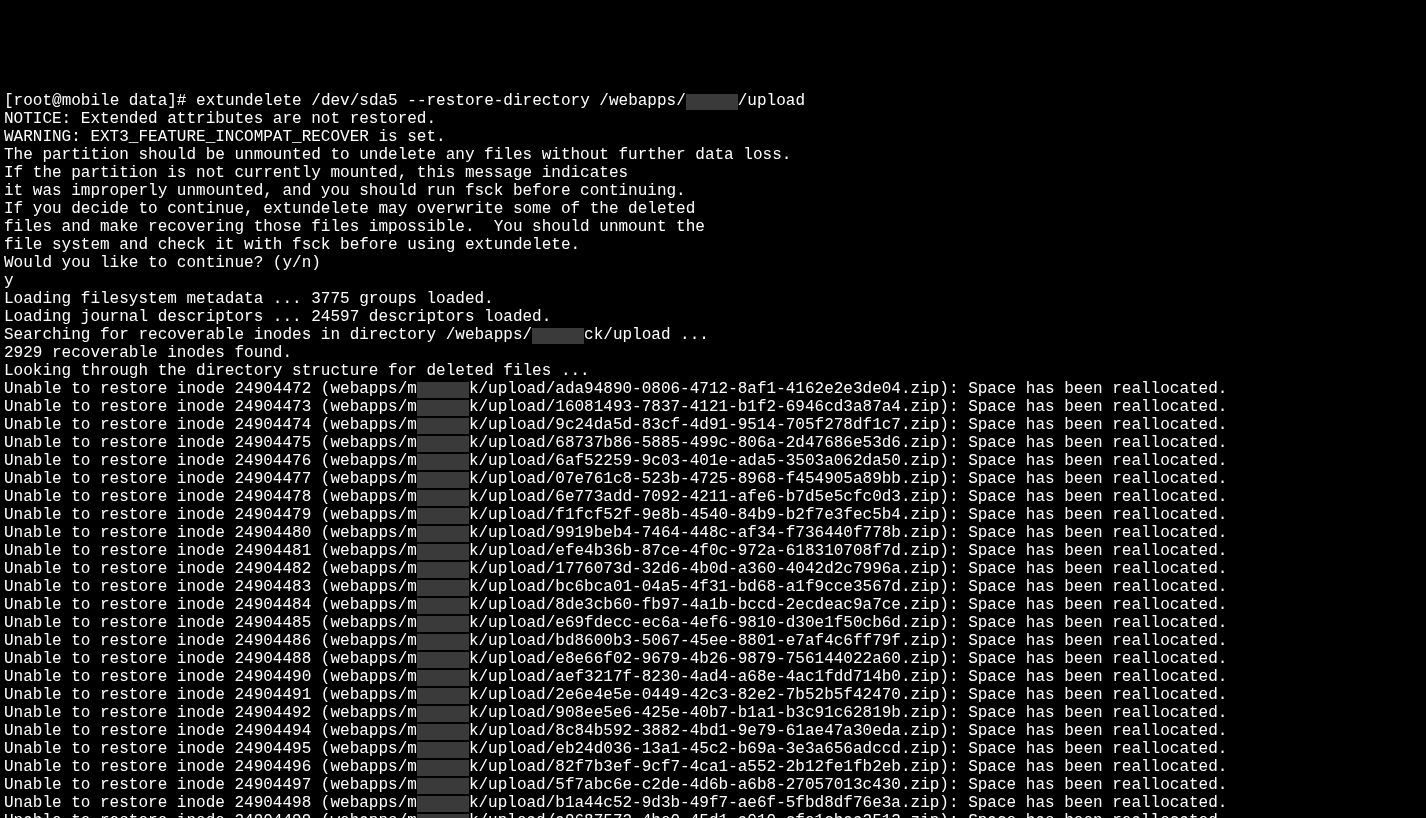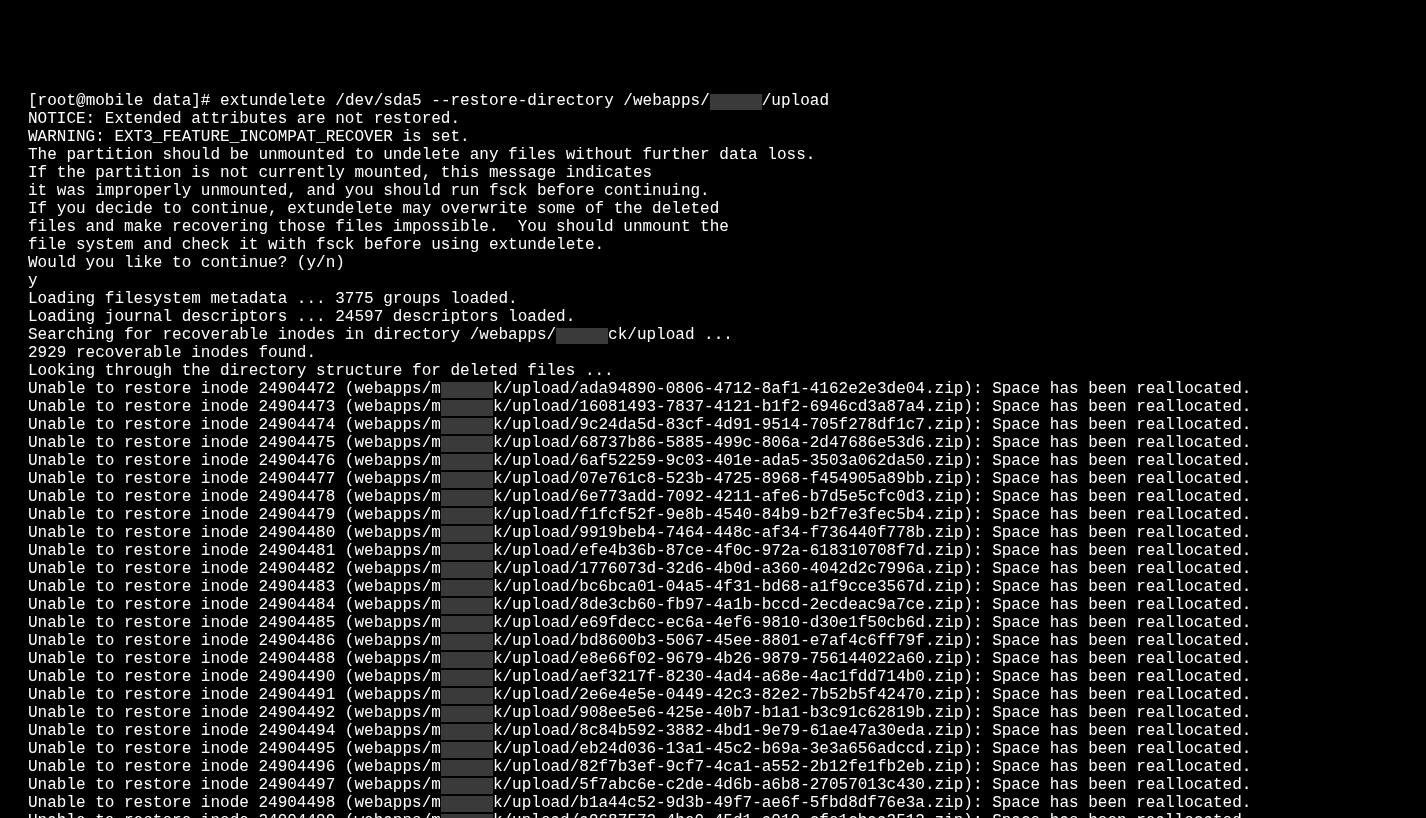--- a/index.html
+++ b/index.html
@@ -21,21 +21,20 @@
   .redact {
     display: inline-block;
     background: #3a3a3a;
     color: #3a3a3a;
     width: 52px;
     height: 16px;
     vertical-align: text-bottom;
   }
   .line {
     display: block;
-    margin-left: 24px;
   }
 </style>
 </head>
 <body>
 
 
 
 <div class="terminal"><span class="line">[<span>root</span>@<span>mobile</span> <span>data</span>]<span>#</span> <span>extundelete /dev/sda5 --restore-directory /webapps/</span><span class="redact"></span><span>/upload</span></span><span class="line">NOTICE: Extended attributes are not restored.</span><span class="line">WARNING: EXT3_FEATURE_INCOMPAT_RECOVER is set.</span><span class="line">The partition should be unmounted to undelete any files without further data loss.</span><span class="line">If the partition is not currently mounted, this message indicates</span><span class="line">it was improperly unmounted, and you should run fsck before continuing.</span><span class="line">If you decide to continue, extundelete may overwrite some of the deleted</span><span class="line">files and make recovering those files impossible.  You should unmount the</span><span class="line">file system and check it with fsck before using extundelete.</span><span class="line">Would you like to continue? (y/n)</span><span class="line">y</span><span class="line">Loading filesystem metadata ... 3775 groups loaded.</span><span class="line">Loading journal descriptors ... 24597 descriptors loaded.</span><span class="line"><span>Searching for recoverable inodes in directory /webapps/</span><span class="redact"></span><span>ck/upload ...</span></span><span class="line">2929 recoverable inodes found.</span><span class="line">Looking through the directory structure for deleted files ...</span><div id="restore-rows"><span class="line"><span>Unable to restore inode </span><span>24904472</span><span> (webapps/m</span><span class="redact"></span><span>k/upload/</span><span>ada94890-0806-4712-8af1-4162e2e3de04.zip</span><span>): Space has been reallocated.</span></span><span class="line"><span>Unable to restore inode </span><span>24904473</span><span> (webapps/m</span><span class="redact"></span><span>k/upload/</span><span>16081493-7837-4121-b1f2-6946cd3a87a4.zip</span><span>): Space has been reallocated.</span></span><span class="line"><span>Unable to restore inode </span><span>24904474</span><span> (webapps/m</span><span class="redact"></span><span>k/upload/</span><span>9c24da5d-83cf-4d91-9514-705f278df1c7.zip</span><span>): Space has been reallocated.</span></span><span class="line"><span>Unable to restore inode </span><span>24904475</span><span> (webapps/m</span><span class="redact"></span><span>k/upload/</span><span>68737b86-5885-499c-806a-2d47686e53d6.zip</span><span>): Space has been reallocated.</span></span><span class="line"><span>Unable to restore inode </span><span>24904476</span><span> (webapps/m</span><span class="redact"></span><span>k/upload/</span><span>6af52259-9c03-401e-ada5-3503a062da50.zip</span><span>): Space has been reallocated.</span></span><span class="line"><span>Unable to restore inode </span><span>24904477</span><span> (webapps/m</span><span class="redact"></span><span>k/upload/</span><span>07e761c8-523b-4725-8968-f454905a89bb.zip</span><span>): Space has been reallocated.</span></span><span class="line"><span>Unable to restore inode </span><span>24904478</span><span> (webapps/m</span><span class="redact"></span><span>k/upload/</span><span>6e773add-7092-4211-afe6-b7d5e5cfc0d3.zip</span><span>): Space has been reallocated.</span></span><span class="line"><span>Unable to restore inode </span><span>24904479</span><span> (webapps/m</span><span class="redact"></span><span>k/upload/</span><span>f1fcf52f-9e8b-4540-84b9-b2f7e3fec5b4.zip</span><span>): Space has been reallocated.</span></span><span class="line"><span>Unable to restore inode </span><span>24904480</span><span> (webapps/m</span><span class="redact"></span><span>k/upload/</span><span>9919beb4-7464-448c-af34-f736440f778b.zip</span><span>): Space has been reallocated.</span></span><span class="line"><span>Unable to restore inode </span><span>24904481</span><span> (webapps/m</span><span class="redact"></span><span>k/upload/</span><span>efe4b36b-87ce-4f0c-972a-618310708f7d.zip</span><span>): Space has been reallocated.</span></span><span class="line"><span>Unable to restore inode </span><span>24904482</span><span> (webapps/m</span><span class="redact"></span><span>k/upload/</span><span>1776073d-32d6-4b0d-a360-4042d2c7996a.zip</span><span>): Space has been reallocated.</span></span><span class="line"><span>Unable to restore inode </span><span>24904483</span><span> (webapps/m</span><span class="redact"></span><span>k/upload/</span><span>bc6bca01-04a5-4f31-bd68-a1f9cce3567d.zip</span><span>): Space has been reallocated.</span></span><span class="line"><span>Unable to restore inode </span><span>24904484</span><span> (webapps/m</span><span class="redact"></span><span>k/upload/</span><span>8de3cb60-fb97-4a1b-bccd-2ecdeac9a7ce.zip</span><span>): Space has been reallocated.</span></span><span class="line"><span>Unable to restore inode </span><span>24904485</span><span> (webapps/m</span><span class="redact"></span><span>k/upload/</span><span>e69fdecc-ec6a-4ef6-9810-d30e1f50cb6d.zip</span><span>): Space has been reallocated.</span></span><span class="line"><span>Unable to restore inode </span><span>24904486</span><span> (webapps/m</span><span class="redact"></span><span>k/upload/</span><span>bd8600b3-5067-45ee-8801-e7af4c6ff79f.zip</span><span>): Space has been reallocated.</span></span><span class="line"><span>Unable to restore inode </span><span>24904488</span><span> (webapps/m</span><span class="redact"></span><span>k/upload/</span><span>e8e66f02-9679-4b26-9879-756144022a60.zip</span><span>): Space has been reallocated.</span></span><span class="line"><span>Unable to restore inode </span><span>24904490</span><span> (webapps/m</span><span class="redact"></span><span>k/upload/</span><span>aef3217f-8230-4ad4-a68e-4ac1fdd714b0.zip</span><span>): Space has been reallocated.</span></span><span class="line"><span>Unable to restore inode </span><span>24904491</span><span> (webapps/m</span><span class="redact"></span><span>k/upload/</span><span>2e6e4e5e-0449-42c3-82e2-7b52b5f42470.zip</span><span>): Space has been reallocated.</span></span><span class="line"><span>Unable to restore inode </span><span>24904492</span><span> (webapps/m</span><span class="redact"></span><span>k/upload/</span><span>908ee5e6-425e-40b7-b1a1-b3c91c62819b.zip</span><span>): Space has been reallocated.</span></span><span class="line"><span>Unable to restore inode </span><span>24904494</span><span> (webapps/m</span><span class="redact"></span><span>k/upload/</span><span>8c84b592-3882-4bd1-9e79-61ae47a30eda.zip</span><span>): Space has been reallocated.</span></span><span class="line"><span>Unable to restore inode </span><span>24904495</span><span> (webapps/m</span><span class="redact"></span><span>k/upload/</span><span>eb24d036-13a1-45c2-b69a-3e3a656adccd.zip</span><span>): Space has been reallocated.</span></span><span class="line"><span>Unable to restore inode </span><span>24904496</span><span> (webapps/m</span><span class="redact"></span><span>k/upload/</span><span>82f7b3ef-9cf7-4ca1-a552-2b12fe1fb2eb.zip</span><span>): Space has been reallocated.</span></span><span class="line"><span>Unable to restore inode </span><span>24904497</span><span> (webapps/m</span><span class="redact"></span><span>k/upload/</span><span>5f7abc6e-c2de-4d6b-a6b8-27057013c430.zip</span><span>): Space has been reallocated.</span></span><span class="line"><span>Unable to restore inode </span><span>24904498</span><span> (webapps/m</span><span class="redact"></span><span>k/upload/</span><span>b1a44c52-9d3b-49f7-ae6f-5fbd8df76e3a.zip</span><span>): Space has been reallocated.</span></span><span class="line"><span>Unable to restore inode </span><span>24904499</span><span> (webapps/m</span><span class="redact"></span><span>k/upload/</span><span>a9687572-4be0-45d1-a010-cfe1cbaa3513.zip</span><span>): Space has been reallocated.</span></span></div></div>
 
 

